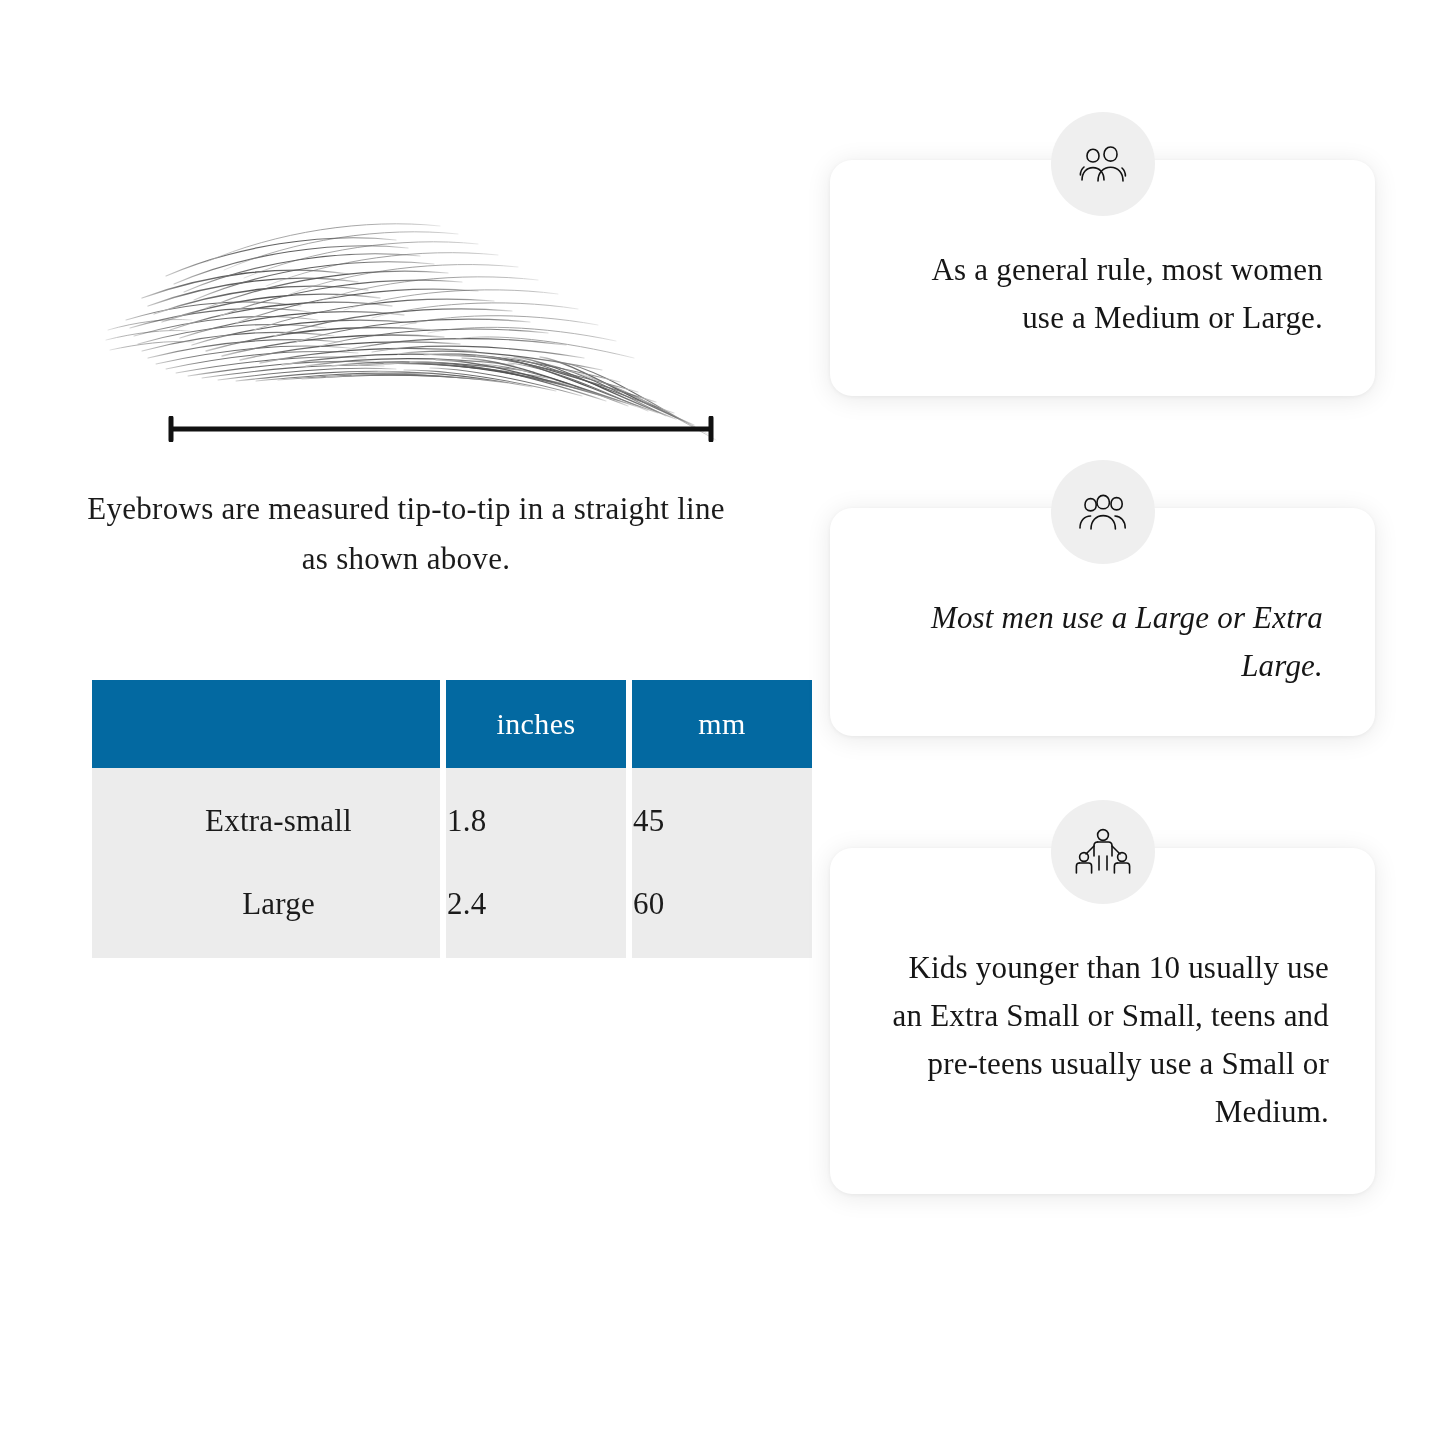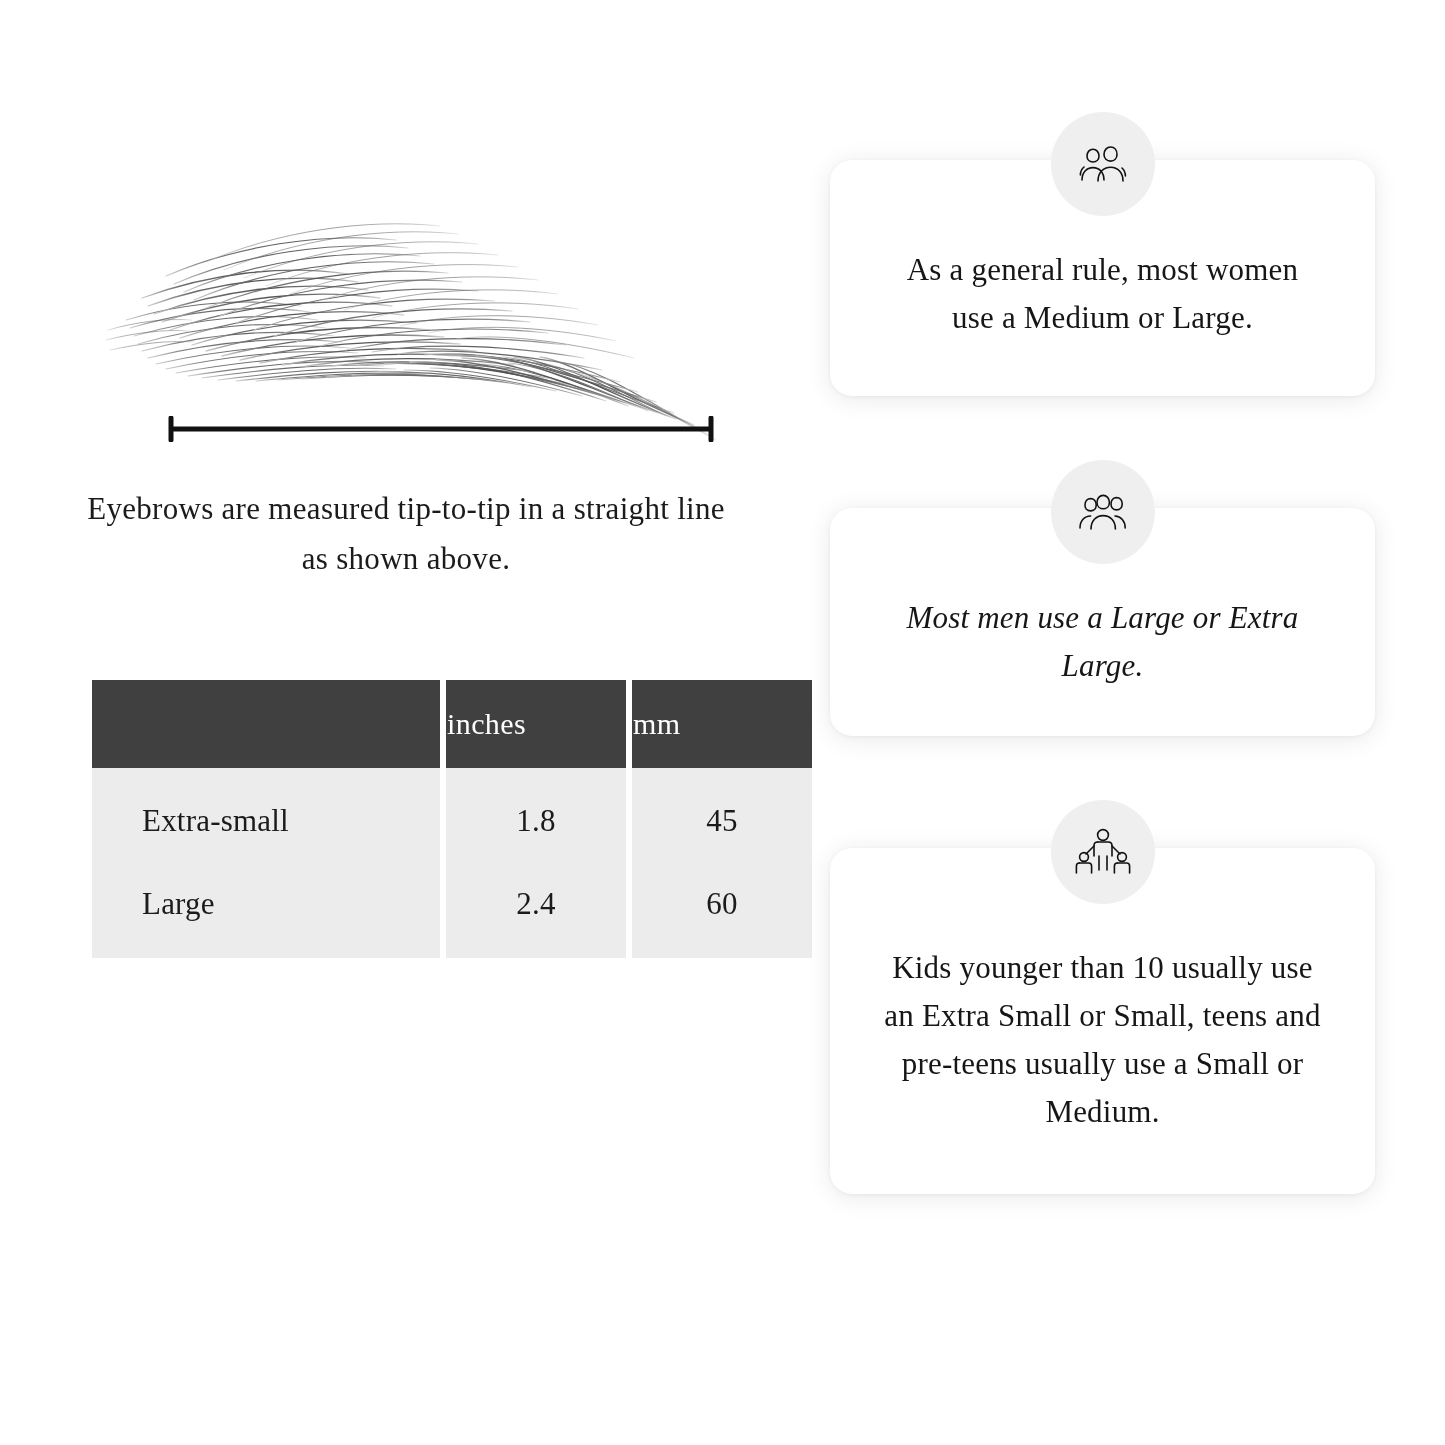--- a/index.html
+++ b/index.html
@@ -61,27 +61,27 @@
 
   
   .size-table {
     margin-top: 96px;
     width: 696px;
     border-collapse: separate;
     border-spacing: 6px 0;
     table-layout: fixed;
   }
   .size-table th {
-    background: #404040;
+    background: #0369a1;
     color: #ffffff;
     font-weight: normal;
     font-size: 30px;
     height: 86px;
     vertical-align: middle;
-    text-align: left;
+    text-align: center;
     letter-spacing: 0.4px;
   }
   .size-table th.blank-head {
     width: 346px;
   }
   .size-table th.inches-head {
     width: 178px;
   }
   .size-table th.mm-head {
     width: 178px;
@@ -89,26 +89,25 @@
   }
   .size-table td {
     background: #ececec;
     font-size: 31px;
     height: 81px;
     vertical-align: middle;
     color: #1b1b1b;
     letter-spacing: 0.2px;
   }
   .size-table td.label-cell {
-    text-align: left;
-    padding-left: 50px;
+    text-align: center;
+    padding-left: 26px;
     font-family: Liberation Serif, serif;
   }
   .size-table td.num-cell {
-    text-align: center;
   }
   .size-table tbody tr:first-child td {
     padding-top: 12px;
   }
   .size-table tbody tr:last-child td {
     padding-bottom: 14px;
   }
 
   
   .right-col {
@@ -120,21 +119,21 @@
 
   .info-card {
     position: relative;
     margin-bottom: 88px;
   }
   .card-box {
     background: #ffffff;
     border-radius: 22px;
     box-shadow: 0 3px 26px rgba(0,0,0,0.09), 0 1px 4px rgba(0,0,0,0.05);
     padding: 86px 52px 46px 52px;
-    text-align: center;
+    text-align: right;
     font-size: 31px;
     line-height: 1.55;
     color: #161616;
     letter-spacing: 0.2px;
     min-height: 106px;
     box-sizing: border-box;
   }
   .card-badge {
     position: absolute;
     left: 50%;

